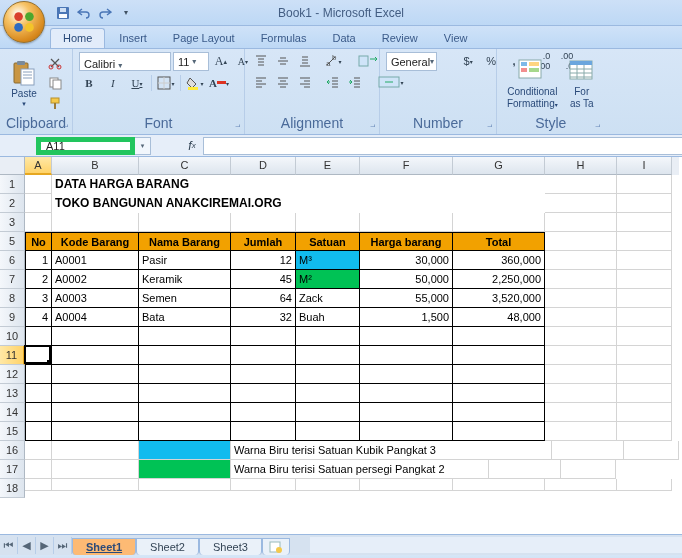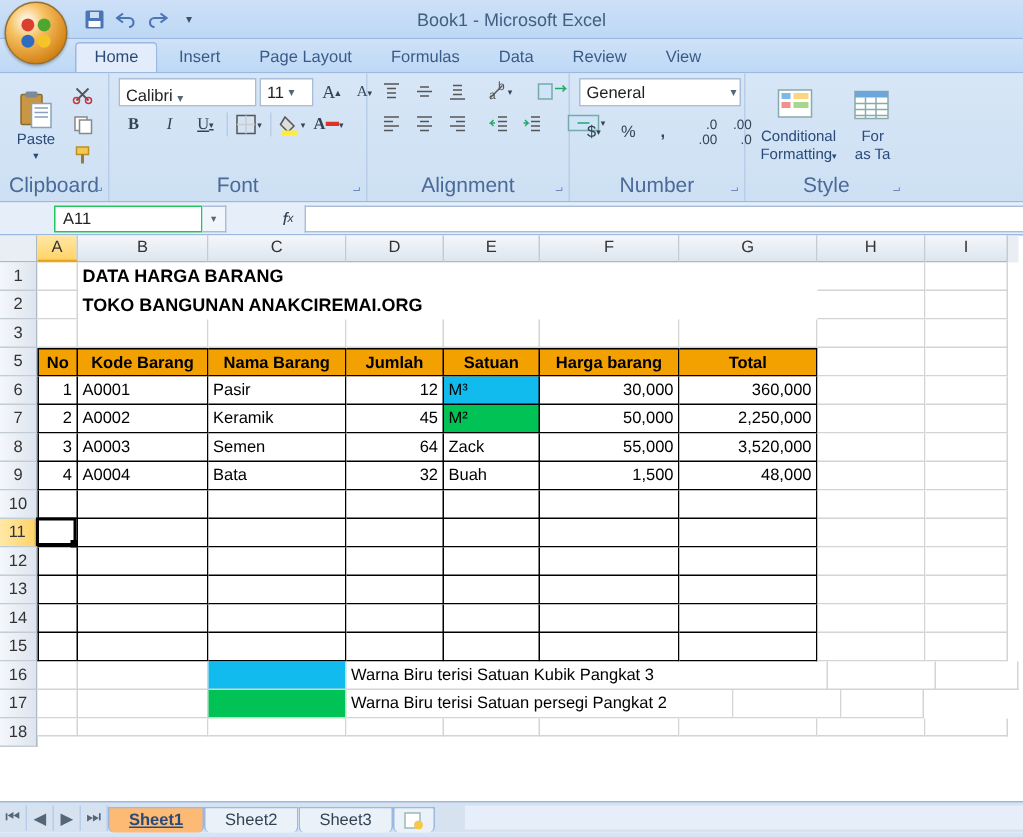--- a/index.html
+++ b/index.html
@@ -28,21 +28,21 @@
 .big-btn { display: flex; flex-direction: column; align-items: center; padding: 2px 4px; font-size: 10px; color: #2a4a79; gap: 1px; }
 .big-btn .ic { width: 28px; height: 28px; display: flex; align-items: center; justify-content: center; }
 .small-col { display: flex; flex-direction: column; gap: 2px; }
 .small-btn { width: 20px; height: 18px; display: flex; align-items: center; justify-content: center; font-size: 11px; color: #345; }
 .combo { display: flex; align-items: center; background: #fff; border: 1px solid #a8bed8; height: 19px; font-size: 11px; padding: 0 2px 0 4px; color: #222; }
 .combo .arrow { margin-left: 3px; font-size: 8px; color: #567; }
 .row { display: flex; gap: 2px; align-items: center; }
 
 
 .namebar { height: 22px; background: #e6eef9; display: flex; align-items: center; border-bottom: 1px solid #9bb9e0; }
-.namebox { margin-left: 36px; width: 99px; height: 18px; background: #fff; border: 1px solid #22c55e; display: flex; align-items: center; padding: 0 5px; font-size: 11px; color: #222; }
+.namebox { margin-left: 36px; width: 99px; height: 18px; background: #fff; border: 5px solid #22c55e; display: flex; align-items: center; padding: 0 5px; font-size: 11px; color: #222; }
 .namebox-dd { width: 16px; height: 18px; border: 1px solid #a8bed8; border-left: none; background: #f1f6fc; display: flex; align-items: center; justify-content: center; font-size: 7px; color: #567; }
 .fx-btn { margin-left: 30px; width: 22px; height: 18px; display: flex; align-items: center; justify-content: center; font-style: italic; font-size: 12px; color: #345; }
 .formula-input { flex: 1; height: 18px; border: 1px solid #a8bed8; border-right: none; background: #fff; margin-right: 0; }
 
 
 .sheet-area { position: relative; height: 377px; display: flex; }
 .corner { width: 25px; height: 18px; background: #e9eef5; border-right: 1px solid #aeb8c3; border-bottom: 1px solid #aeb8c3; }
 .col-headers { display: flex; height: 18px; background: #e9eef5; }
 .col-h { border-right: 1px solid #c3cbd4; border-bottom: 1px solid #aeb8c3; text-align: center; font-size: 11px; color: #333; line-height: 17px; background: linear-gradient(#f4f7fb, #dde5ee); }
 .col-h.sel { background: linear-gradient(#ffe8a6, #ffd369); border-bottom: 2px solid #e6a721; }
@@ -286,21 +286,21 @@
               <path d="M7 7h8" stroke="#2a6"></path>
             </svg>
             <span style="font-size:6px;">▾</span>
           </span>
       </div>
     </div>
     <div class="group-label">Alignment</div>
   </div>
 
   <div class="group" style="width:117px;">
-    <div class="group-body" style="flex-direction:column; gap:8px; align-items:flex-start;text-align:right;">
+    <div class="group-body" style="gap:21px; align-items:flex-start;text-align:right;">
       <div class="combo" style="width:108px;">
           <span>General</span>
           <span class="arrow" style="margin-left:auto;">▾</span>
         </div>
       <div class="row" style="gap:3px;">
         <span class="small-btn">$<span style="font-size:6px;">▾</span></span>
         <span class="small-btn">%</span>
         <span class="small-btn" style="font-weight:bold;">,</span>
         <span style="width:4px;"></span>
         <span class="small-btn" style="font-size:9px;">.0<br>.00</span>

